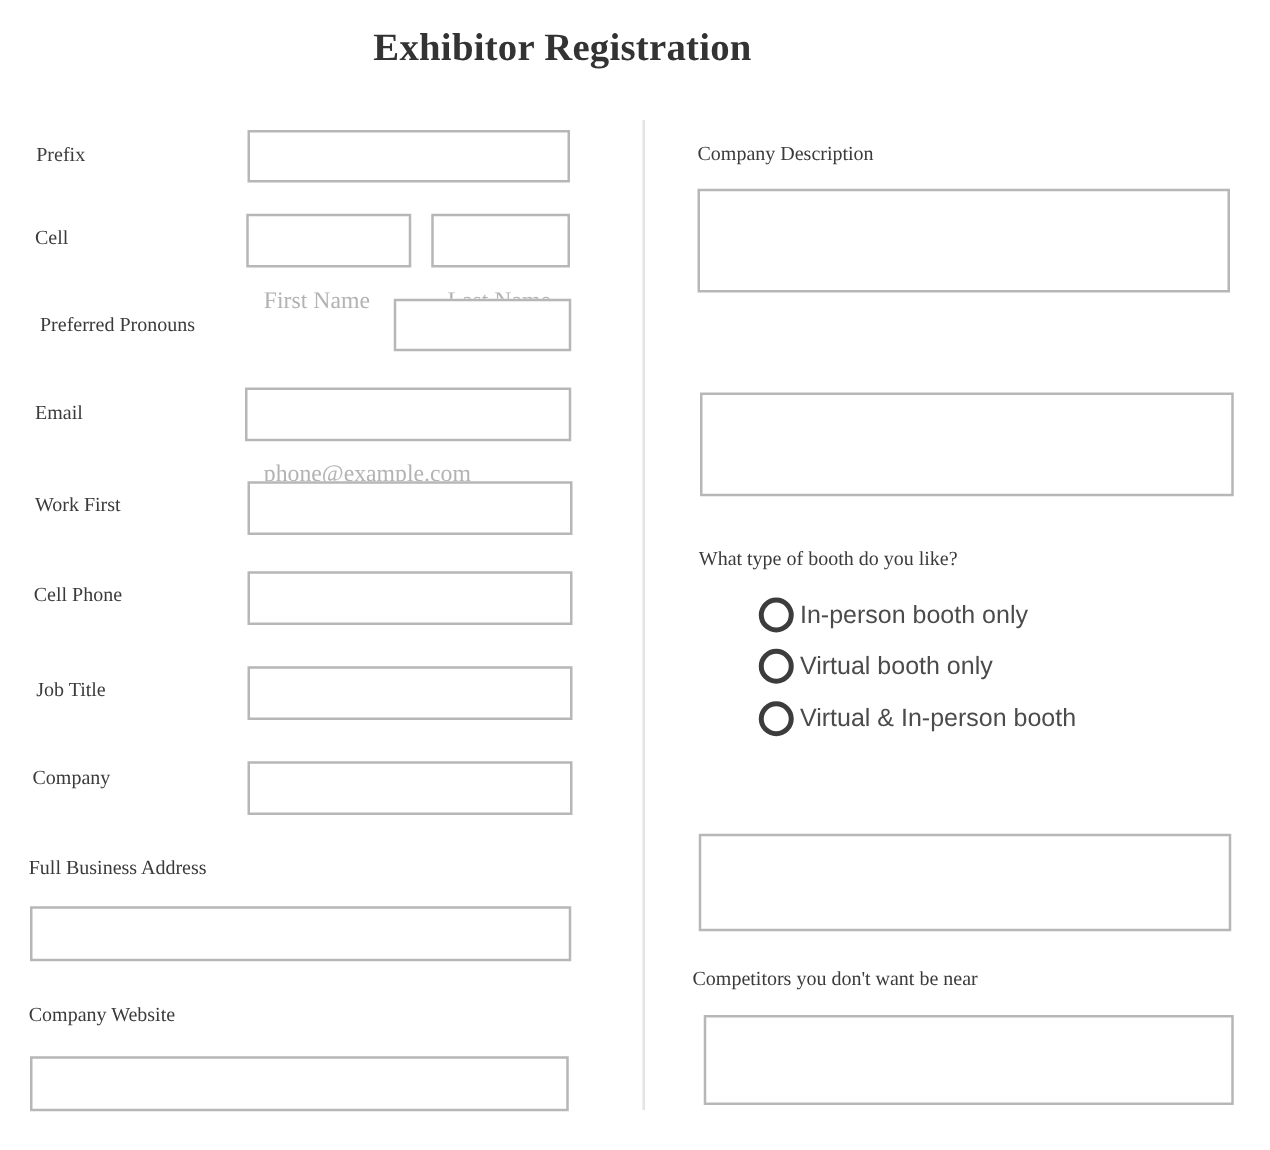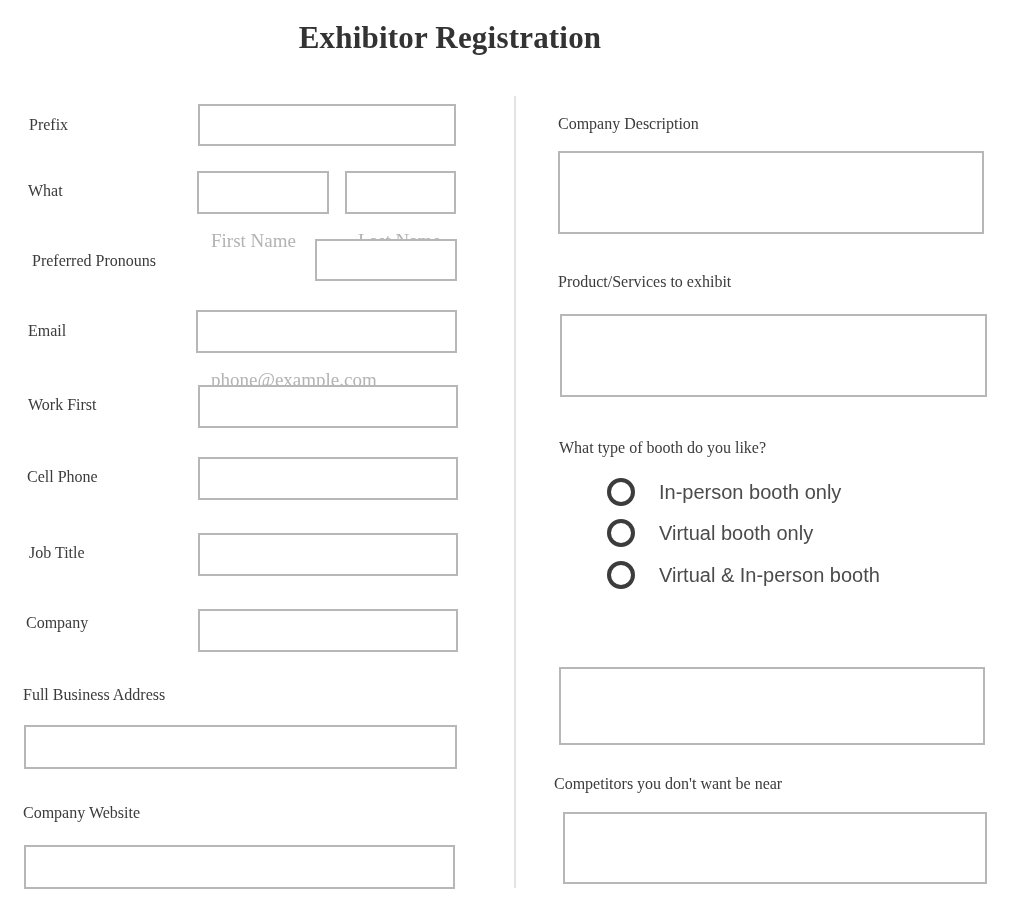--- a/index.html
+++ b/index.html
@@ -77,21 +77,21 @@
     white-space: nowrap;
     pointer-events: none;
     margin-top: 48px;
   }
 
   
   .radio-row {
     position: absolute;
     display: flex;
     align-items: center;
-    gap: 24px;
+    gap: 5px;
     height: 30px;
   }
   .radio-circle {
     width: 28px;
     height: 28px;
     border: 4px solid #3c3c3c;
     border-radius: 50%;
     background: #ffffff;
     flex: 0 0 auto;
   }
@@ -108,21 +108,21 @@
 
 <div id="form-root">
 
   <div class="page-title">Exhibitor Registration</div>
 
   <div class="column-divider"></div>
 
   <div class="field-label" style="left:29px; top:111px;">Prefix</div>
   <div class="text-input" style="left:198px; top:104px; width:258px; height:42px;"></div>
 
-  <div class="field-label" style="left:28px; top:177px;">What</div>
+  <div class="field-label" style="left:28px; top:177px;">Cell</div>
   <div class="text-input" style="left:197px; top:171px; width:132px; height:43px;"></div>
   <div class="placeholder" style="left:211px; top:182px;">First Name</div>
   <div class="text-input" style="left:345px; top:171px; width:111px; height:43px;"></div>
   <div class="placeholder" style="left:358px; top:182px;">Last Name</div>
 
   <div class="field-label" style="left:32px; top:247px;">Preferred Pronouns</div>
   <div class="text-input" style="left:315px; top:239px; width:142px; height:42px;"></div>
 
   <div class="field-label" style="left:28px; top:317px;">Email</div>
   <div class="text-input" style="left:196px; top:310px; width:261px; height:43px;"></div>
@@ -142,21 +142,20 @@
 
   <div class="field-label" style="left:23px; top:681px;">Full Business Address</div>
   <div class="text-area" style="left:24px; top:725px; width:433px; height:44px;"></div>
 
   <div class="field-label" style="left:23px; top:799px;">Company Website</div>
   <div class="text-area" style="left:24px; top:845px; width:431px; height:44px;"></div>
 
   <div class="field-label" style="left:558px; top:110px;">Company Description</div>
   <div class="text-area" style="left:558px; top:151px; width:426px; height:83px;"></div>
 
-  <div class="field-label" style="left:558px; top:268px;">Product/Services to exhibit</div>
   <div class="text-area" style="left:560px; top:314px; width:427px; height:83px;"></div>
 
   <div class="field-label" style="left:559px; top:434px;">What type of booth do you like?</div>
 
   <div class="radio-row" style="left:607px; top:477px;">
     <span class="radio-circle"></span>
     <span class="radio-label">In-person booth only</span>
   </div>
 
   <div class="radio-row" style="left:607px; top:518px;">

